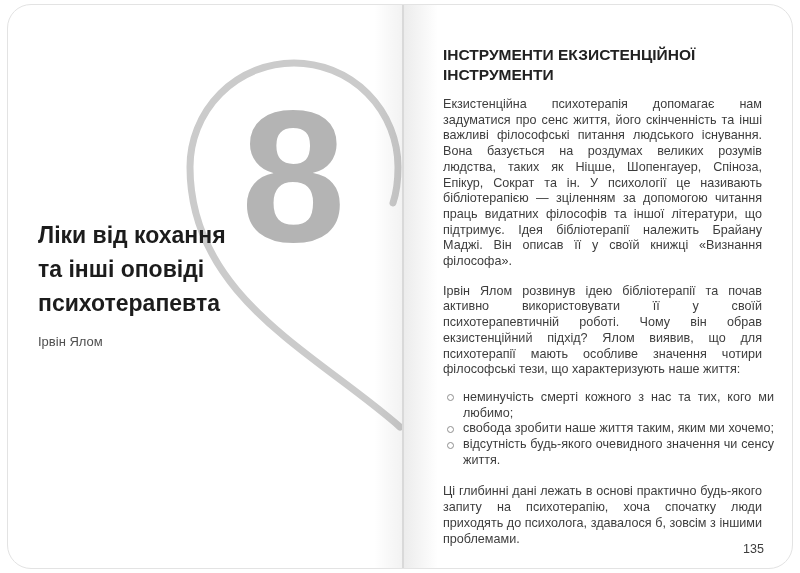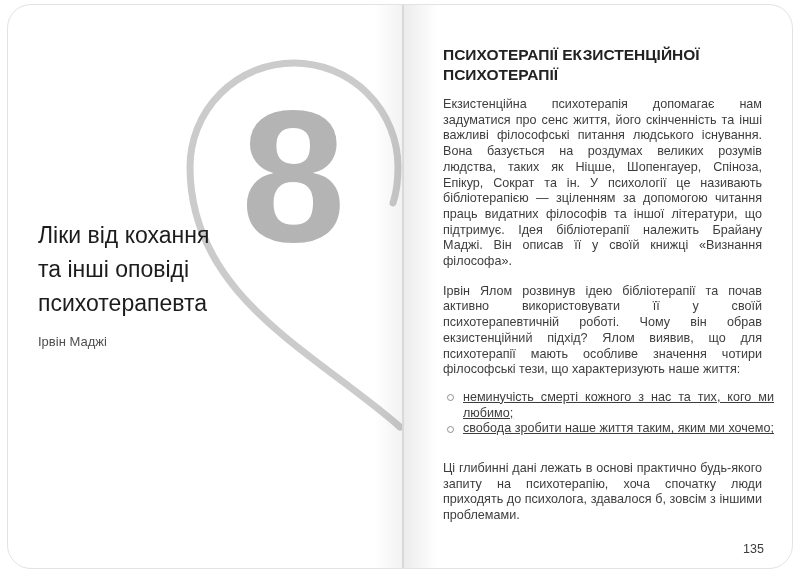--- a/index.html
+++ b/index.html
@@ -18,21 +18,21 @@
   .heart-svg { position:absolute; left:0; top:0; }
 
   .chapter-number {
     position:absolute; left:233px; top:77px;
     font-size:188px; line-height:188px; font-weight:bold;
     color:#b4b4b4; letter-spacing:-4px;
   }
 
   .title-block { position:absolute; left:30px; top:213px; width:300px; }
   .chapter-title {
-    font-size:23px; line-height:34px; font-weight:normal; color:#1c1c1c;
+    font-size:23px; line-height:34px; font-weight:bold; color:#1c1c1c;
   }
   .chapter-author { margin-top:14px; font-size:13px; color:#4f4f4f; }
 
   
   .spine-left-shade  { position:absolute; left:366px; top:0; width:28px; height:100%;
                        background:linear-gradient(to right, rgba(0,0,0,0), rgba(0,0,0,0.05)); }
   .spine-line        { position:absolute; left:394px; top:0; width:2px; height:100%;
                        background:#d9d9d9; }
   .spine-right-shade { position:absolute; left:396px; top:0; width:34px; height:100%;
                        background:linear-gradient(to right, #ececec, #ffffff); }
@@ -45,21 +45,21 @@
   .page-right h1 {
     font-size:15.5px; line-height:19.5px; color:#222222;
     margin:0 0 13px 0; text-align:left;
   }
   .page-right h2 {
     font-size:14.2px; line-height:17.5px; color:#222222;
     margin:3px 0 10px 0; text-align:left;
   }
   .page-right p { margin:0 12px 14px 0; }
 
-  .bullet-list { list-style:none; margin:-2px 0 24px 2px;text-decoration:underline; }
+  .bullet-list { list-style:none; margin:-2px 0 16px 2px; }
   .bullet-list li { position:relative; padding-left:18px; }
   .bullet-circle {
     position:absolute; left:2px; top:4.5px; width:7px; height:7px;
     border:1.5px solid #8f8f8f; border-radius:50%; display:block;
   }
 
   .page-number {
     position:absolute; left:735px; top:537px;
     font-size:12.5px; font-weight:normal; color:#3d3d3d;
   }
@@ -79,46 +79,50 @@
     </svg>
 
     <div class="chapter-number">8</div>
 
     <div class="title-block">
       <div class="chapter-title">
         <div>Ліки від кохання</div>
         <div>та інші оповіді</div>
         <div>психотерапевта</div>
       </div>
-      <div class="chapter-author">Ірвін Маджі</div>
+      <div class="chapter-author">Ірвін Ялом</div>
     </div>
   </div>
 
   <div class="spine-left-shade"></div>
   <div class="spine-line"></div>
   <div class="spine-right-shade"></div>
 
   <div class="page-right">
 
-    <h1>ПСИХОТЕРАПІЇ ЕКЗИСТЕНЦІЙНОЇ ПСИХОТЕРАПІЇ</h1>
+    <h1>ІНСТРУМЕНТИ ЕКЗИСТЕНЦІЙНОЇ ІНСТРУМЕНТИ</h1>
 
     <p>Екзистенційна психотерапія допомагає нам задуматися про сенс життя, його скінченність та інші важливі філософські питання людського існування. Вона базується на роздумах великих розумів людства, таких як Ніцше, Шопенгауер, Спіноза, Епікур, Сократ та ін. У психології це називають бібліотерапією — зціленням за допомогою читання праць видатних філософів та іншої літератури, що підтримує. Ідея бібліотерапії належить Брайану Маджі. Він описав її у своїй книжці «Визнання філософа».</p>
 
 
     <p>Ірвін Ялом розвинув ідею бібліотерапії та почав активно використовувати її у своїй психотерапевтичній роботі. Чому він обрав екзистенційний підхід? Ялом виявив, що для психотерапії мають особливе значення чотири філософські тези, що характеризують наше життя:</p>
 
     <ul class="bullet-list">
       <li>
         <span class="bullet-circle"></span>
         <span>неминучість смерті кожного з нас та тих, кого ми любимо;</span>
       </li>
       <li>
         <span class="bullet-circle"></span>
         <span>свобода зробити наше життя таким, яким ми хочемо;</span>
       </li>
+      <li>
+        <span class="bullet-circle"></span>
+        <span>відсутність будь-якого очевидного значення чи сенсу життя.</span>
+      </li>
     </ul>
 
     <p>Ці глибинні дані лежать в основі практично будь-якого запиту на психотерапію, хоча спочатку люди приходять до психолога, здавалося б, зовсім з іншими проблемами.</p>
 
   </div>
 
   <div class="page-number">135</div>
 
 </div>
 

